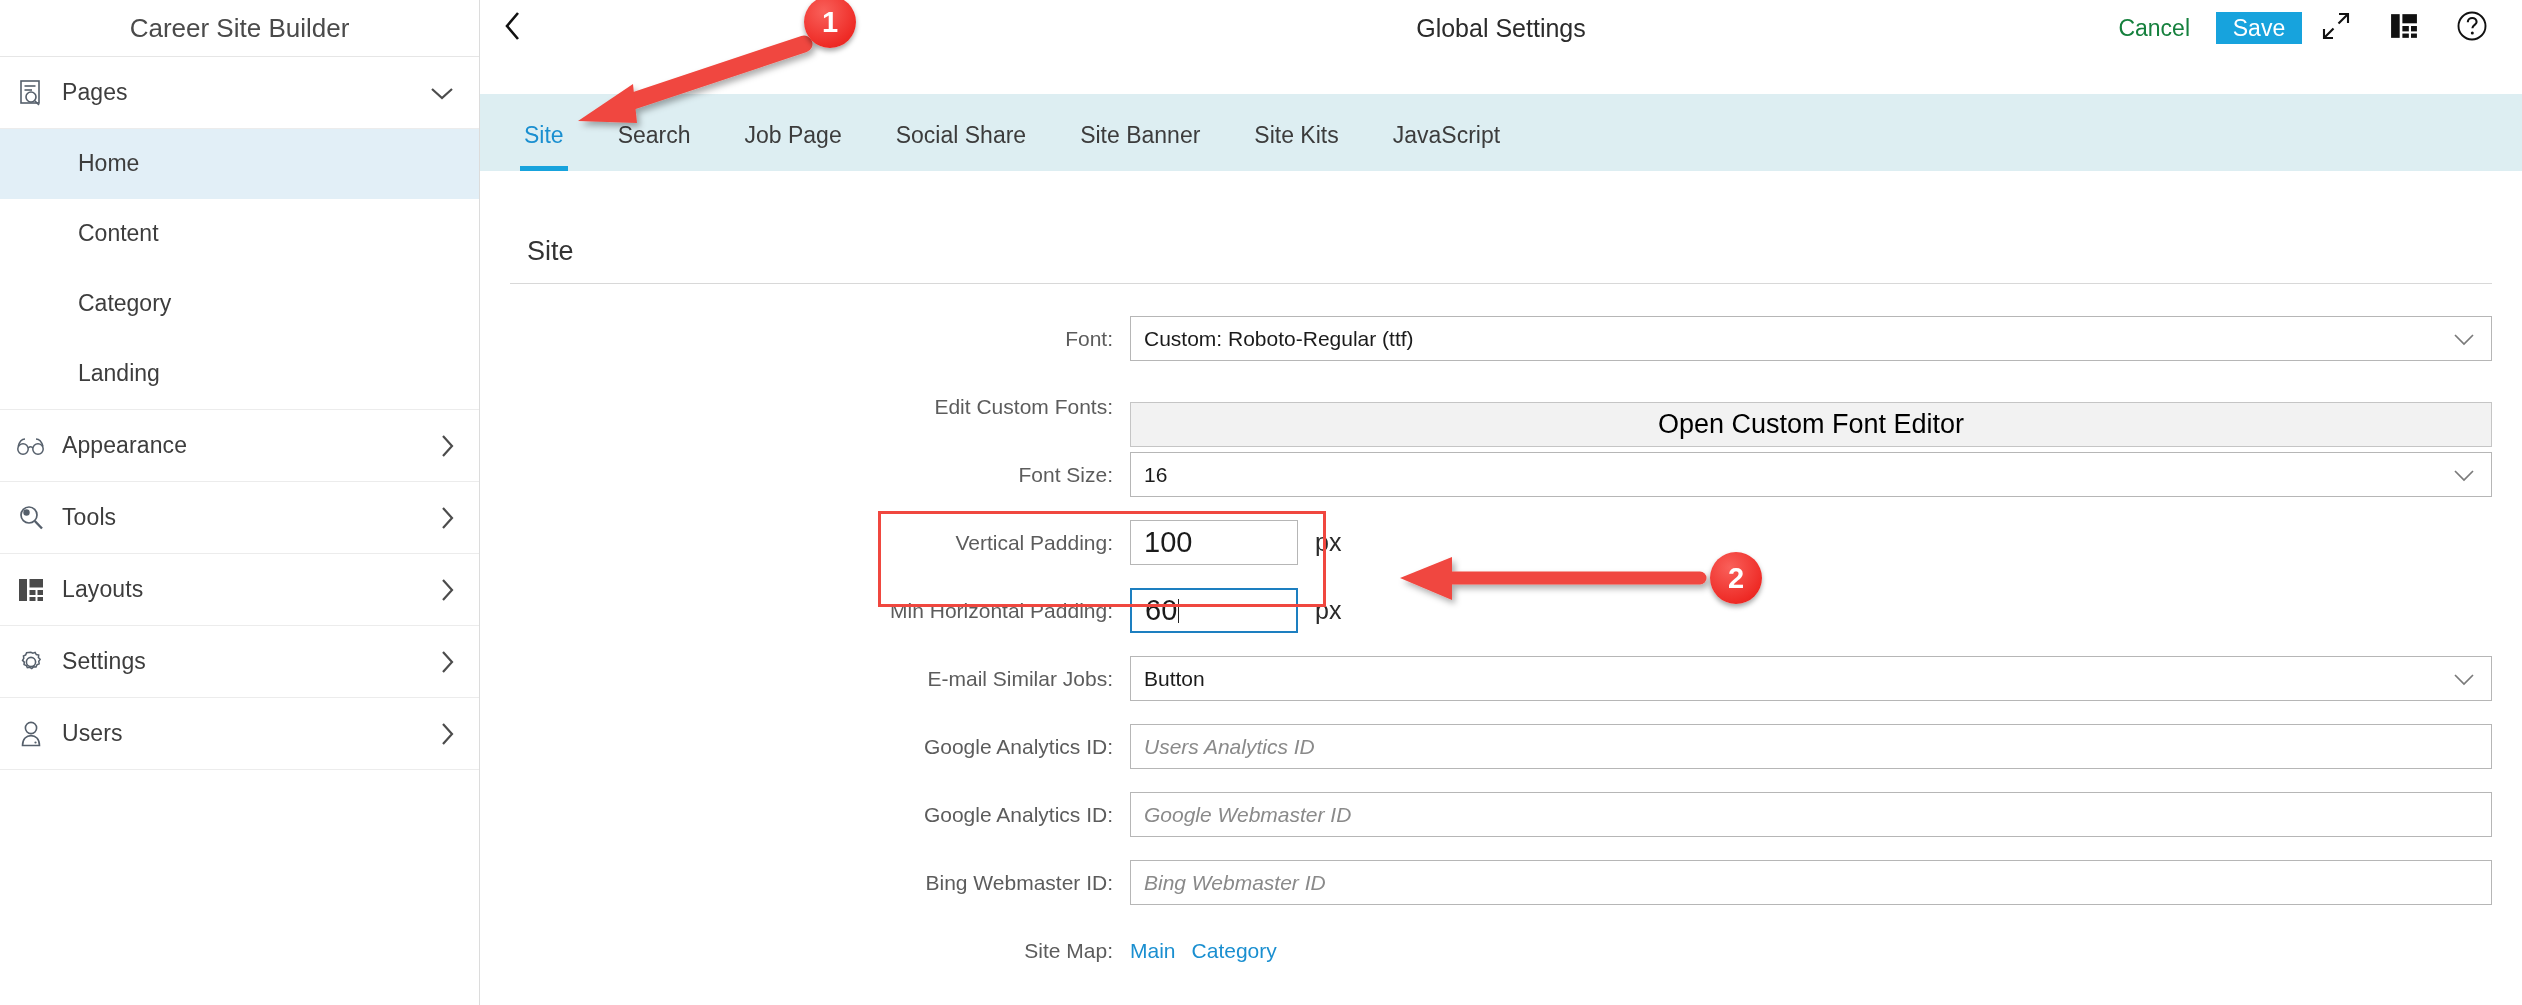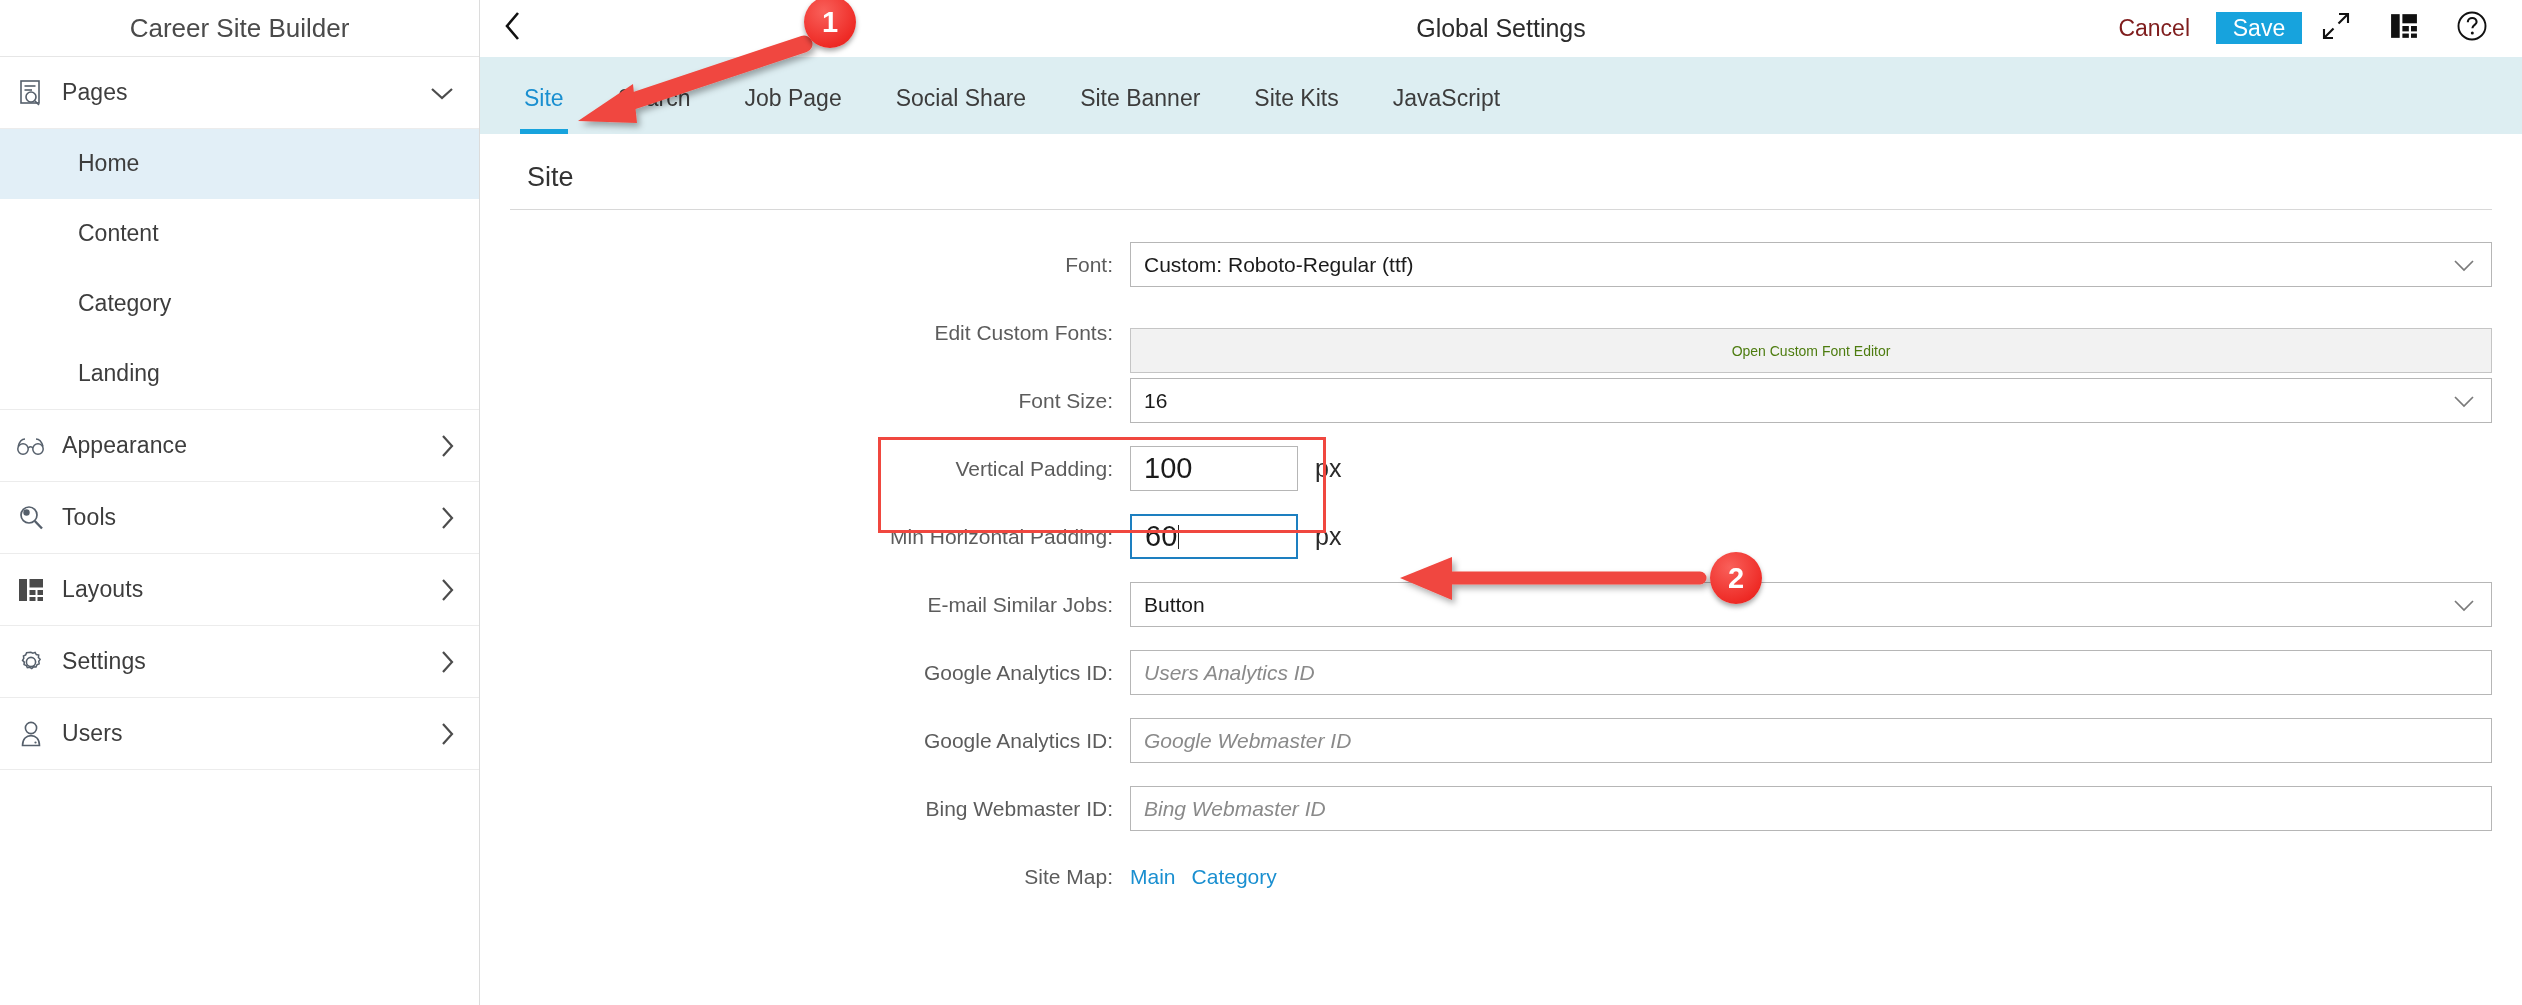--- a/index.html
+++ b/index.html
@@ -55,21 +55,21 @@
     background: #fff;
     padding-left: 78px;
     font-size: 23px; color: #3d3d3d;
     cursor: pointer;
     border-bottom: 1px solid transparent;
   }
   .sb-sub.active { background: #e2eff7; }
   .sb-sub-group { border-bottom: 1px solid #ececec; text-align: center; }
 
   
-  #main { flex: 1 1 auto; height: 1005px; display: flex; flex-direction: column; position: relative; }
+  #main { flex: 1 1 auto; height: 1005px; display: flex; flex-direction: column; position: relative; gap: 37px; }
 
   #topbar {
     height: 57px; flex: 0 0 57px;
     background: #ffffff;
     display: flex; align-items: center;
     position: relative;
     border-bottom: 1px solid #ffffff;
   }
   .back-btn {
     width: 66px; height: 57px;
@@ -80,21 +80,21 @@
     position: absolute; left: 0; right: 0; top: 0; height: 57px;
     display: flex; align-items: center; justify-content: center;
     font-size: 25px; color: #2b2b2b;
     pointer-events: none;
   }
   .top-right {
     margin-left: auto; display: flex; align-items: center;
     gap: 0px; padding-right: 16px; z-index: 3;
   }
   .cancel-btn {
-    font-size: 23px; color: #7f1d1d;
+    font-size: 23px; color: #15803d;
     padding: 0 26px; height: 57px; display: flex; align-items: center;
     cursor: pointer;
   }
   .save-btn {
     background: #17a3dd; color: #fff;
     font-size: 23px;
     width: 86px; height: 32px;
     display: flex; align-items: center; justify-content: center;
     cursor: pointer; border: none;
     font-family: "Liberation Sans", sans-serif;
@@ -169,21 +169,21 @@
   }
   .sel .chev-d {
     position: absolute; right: 16px; top: 50%;
     transform: translateY(-50%); color: #7a7a7a;
   }
   .btn-wide {
     height: 45px; width: 100%;
     border: 1px solid #c5c5c5;
     background: #f2f2f2;
     display: flex; align-items: center; justify-content: center;
-    font-size: 14px; color: #4d7c0f;
+    font-size: 27px; color: #000000;
     cursor: pointer;
     font-family: "Liberation Sans", sans-serif;
     margin-top: 36px;
   }
   .inp-small {
     width: 168px; flex: 0 0 168px;
     height: 45px; border: 1px solid #b6b6b6;
     display: flex; align-items: center;
     padding: 0 13px; font-size: 29px; color: #1b1b1b;
     background: #fff;

